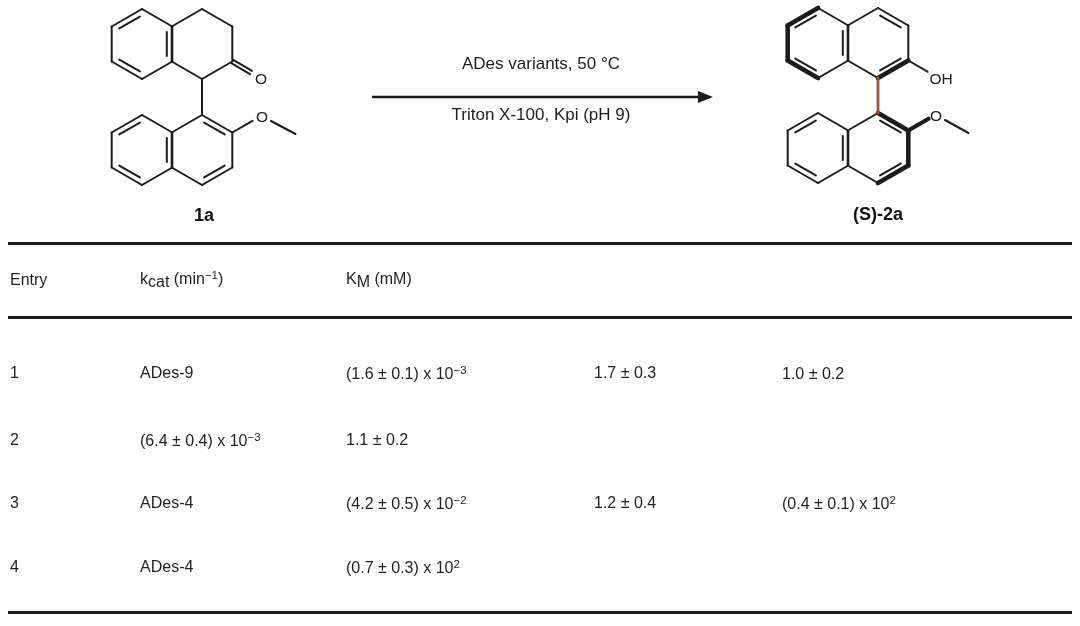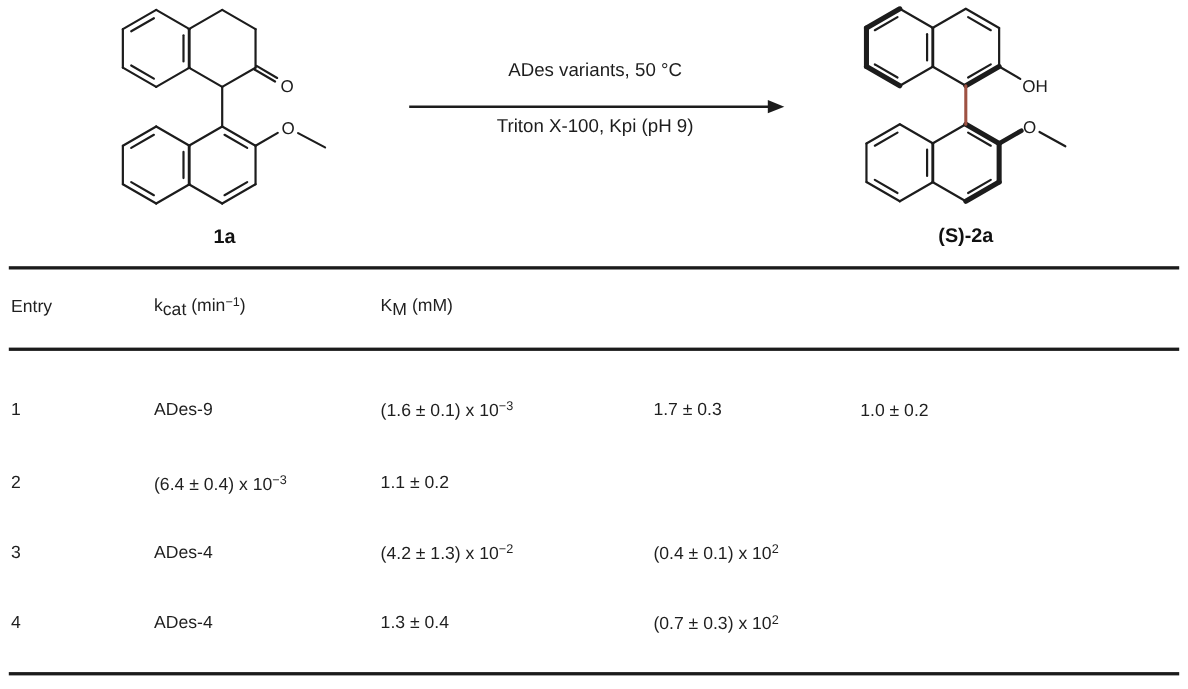--- a/index.html
+++ b/index.html
@@ -137,24 +137,24 @@
 
   <div class="trow" style="top:428px;">
     <div class="cell">2</div>
     <div class="cell"><span>(6.4 ± 0.4) x 10</span><span class="sup">−3</span></div>
     <div class="cell">1.1 ± 0.2</div>
   </div>
 
   <div class="trow" style="top:491px;">
     <div class="cell">3</div>
     <div class="cell">ADes-4</div>
-    <div class="cell"><span>(4.2 ± 1.3) x 10</span><span class="sup">−2</span></div>
+    <div class="cell"><span>(4.2 ± 0.5) x 10</span><span class="sup">−2</span></div>
+    <div class="cell">1.2 ± 0.4</div>
     <div class="cell"><span>(0.4 ± 0.1) x 10</span><span class="sup">2</span></div>
   </div>
 
   <div class="trow" style="top:555px;">
     <div class="cell">4</div>
     <div class="cell">ADes-4</div>
-    <div class="cell">1.3 ± 0.4</div>
     <div class="cell"><span>(0.7 ± 0.3) x 10</span><span class="sup">2</span></div>
   </div>
 
 </div>
 
 </body></html>

